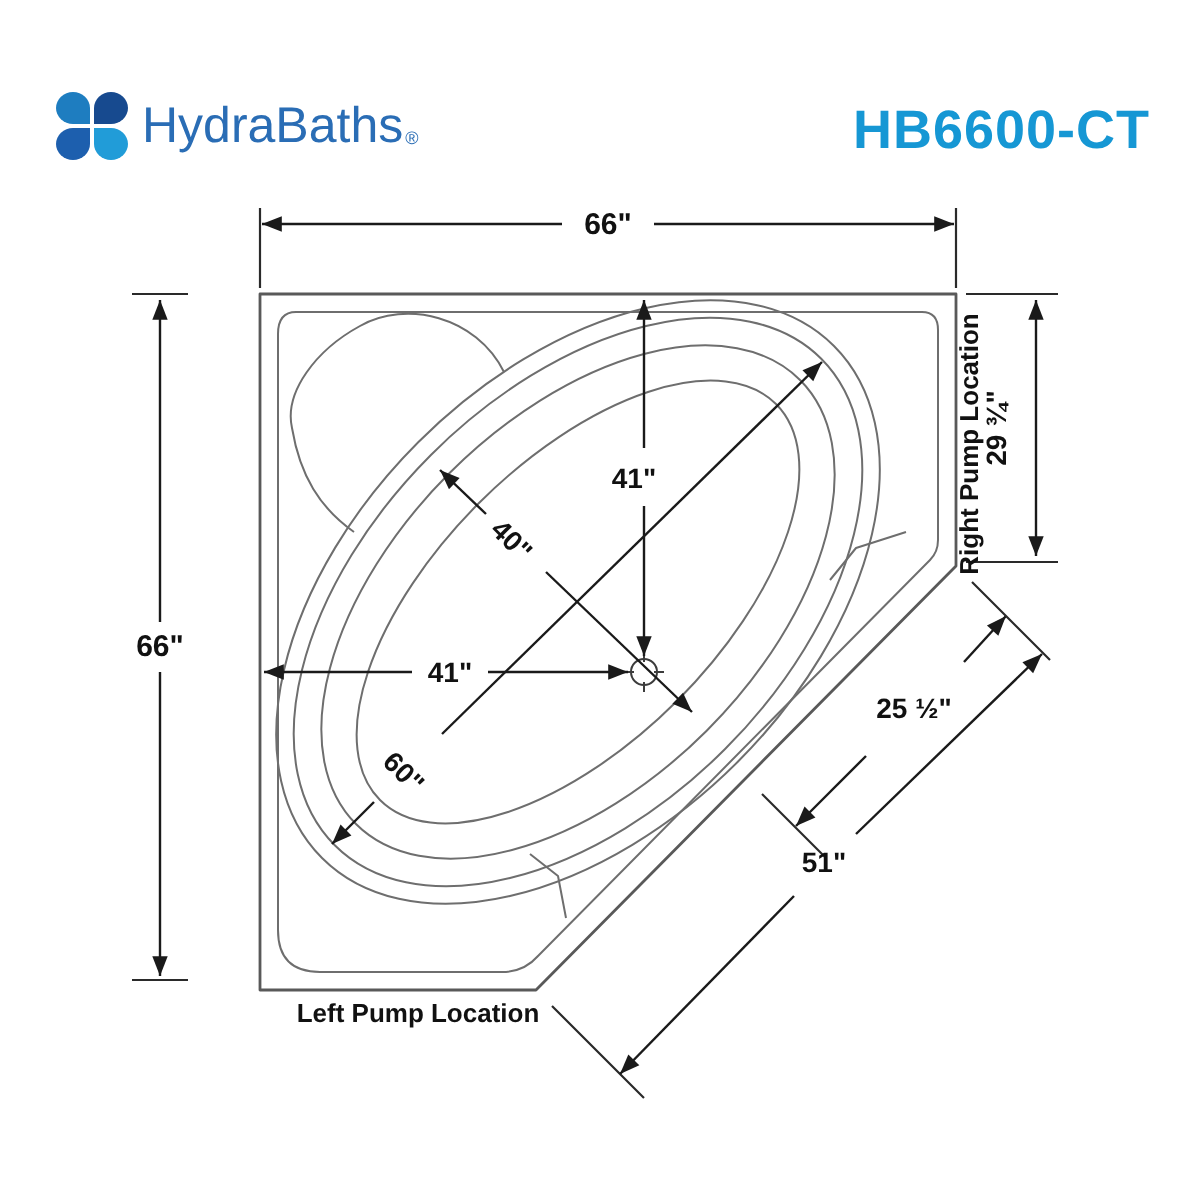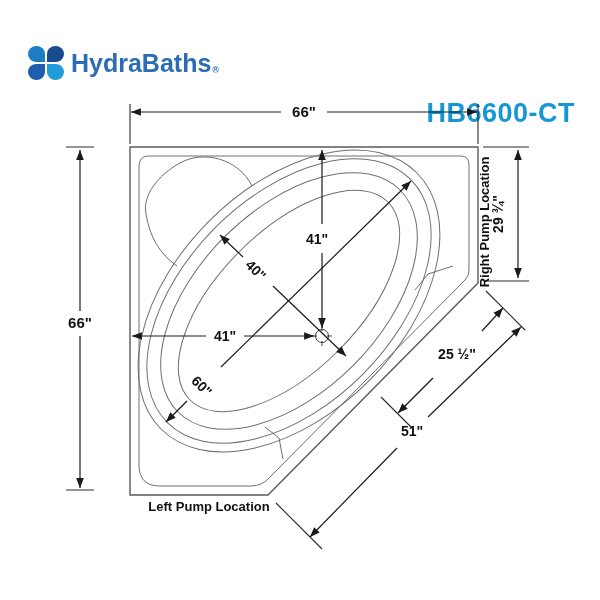--- a/index.html
+++ b/index.html
@@ -8,25 +8,25 @@
     font-family:"Liberation Sans", sans-serif;overflow:hidden;
   }
   
   .logo{position:absolute;left:28px;top:46px;display:flex;align-items:center;gap:7px;}
   .petals{width:36px;height:35px;display:grid;grid-template-columns:17px 17px;grid-template-rows:16px 16px;gap:2px;}
   .petal{display:block;width:17px;height:16px;}
   .petal.tl{background:#1e7dc0;border-radius:55% 55% 0 55%;}
   .petal.tr{background:#174a8f;border-radius:55% 55% 55% 0;}
   .petal.bl{background:#1d5fae;border-radius:55% 0 55% 55%;}
   .petal.br{background:#219cd8;border-radius:0 55% 55% 55%;}
-  .brandname{color:#2a6db5;font-size:25px;font-weight:bold;letter-spacing:0px;line-height:1;}
+  .brandname{color:#2a6db5;font-size:25px;font-weight:normal;letter-spacing:0px;line-height:1;}
   .brandname .reg{font-size:9px;vertical-align:baseline;position:relative;top:1px;left:1px;}
   .model{
     position:absolute;right:25px;top:50px;color:#1697d4;
-    font-size:27px;font-weight:bold;letter-spacing:0.5px;margin-top:48px;
+    font-size:27px;font-weight:bold;letter-spacing:0.5px;
   }
   
   svg{position:absolute;left:0;top:0;}
   .tubline{fill:none;stroke:#595959;stroke-width:1.4;stroke-linejoin:round;}
   .inline{fill:none;stroke:#6e6e6e;stroke-width:1;stroke-linejoin:round;}
   .dimline{fill:none;stroke:#1a1a1a;stroke-width:1.2;}
   .extline{fill:none;stroke:#2a2a2a;stroke-width:1.1;}
   .dimtext{fill:#111;font-family:"Liberation Sans", sans-serif;font-weight:bold;}
   .sz15{font-size:15px;} .sz14{font-size:14px;} .sz13{font-size:13px;}
 </style>

